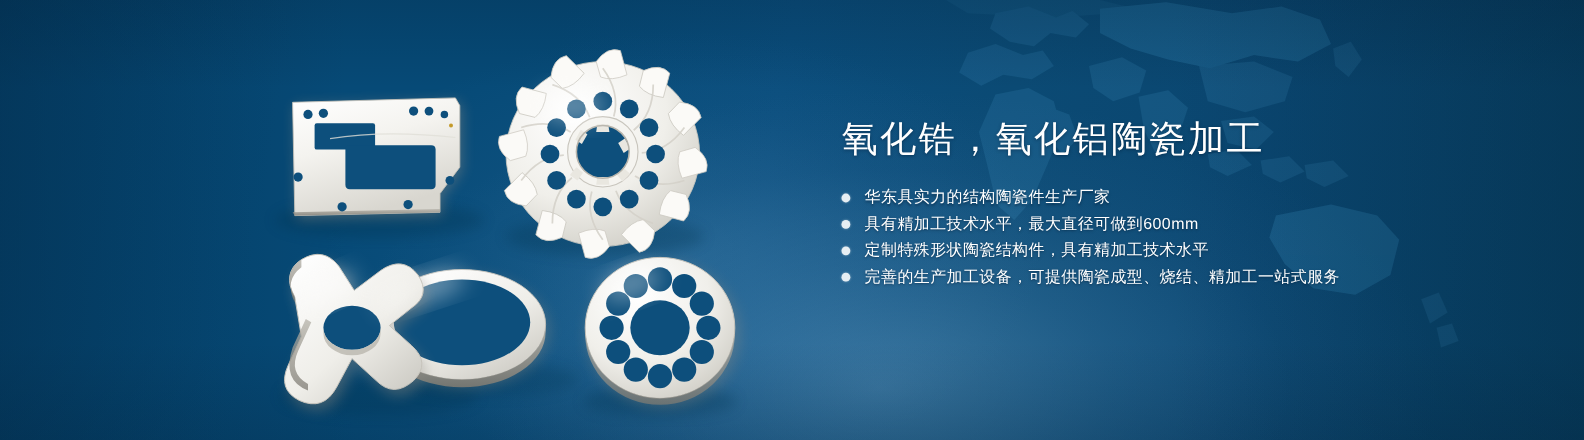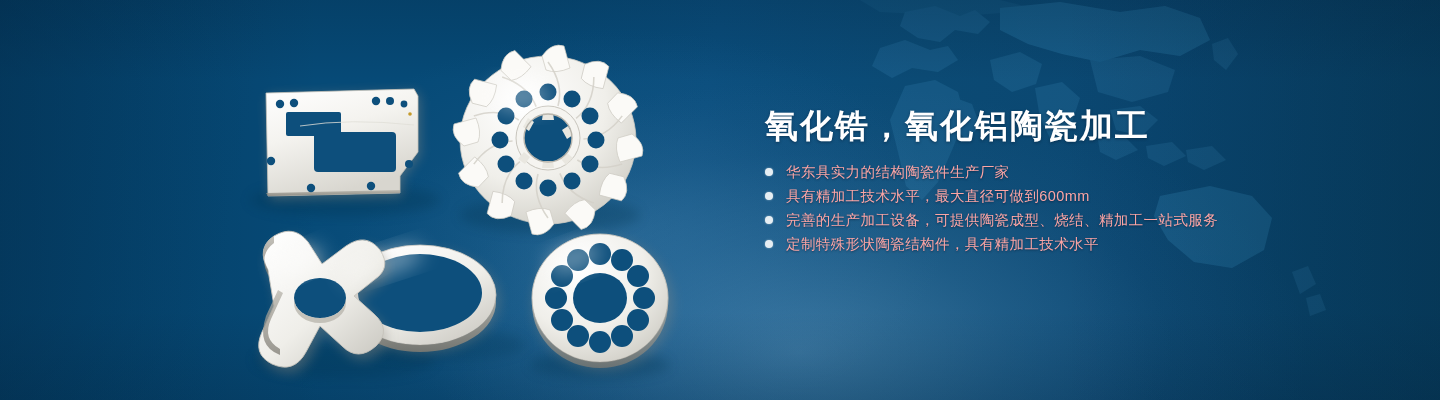--- a/index.html
+++ b/index.html
@@ -82,22 +82,22 @@
     position: absolute;
     left: 765px;
     top: 104px;
     width: 620px;
   }
   .headline {
     color: #ffffff;
     font-size: 33px;
     line-height: 44px;
     letter-spacing: 2px;
-    font-weight: 700;
-    margin: 0 0 12px 0;
+    font-weight: 400;
+    margin: 0 0 20px 0;
     white-space: nowrap;
     text-shadow: 0 1px 3px rgba(0,20,40,0.45);
   }
   .bullets {
     list-style: none;
     margin: 0;
     padding: 0;
   }
   .bullet-row {
     display: flex;
@@ -108,21 +108,21 @@
   .bullet-dot {
     width: 8px;
     height: 8px;
     border-radius: 50%;
     background: #e6eef3;
     flex: 0 0 auto;
     margin-right: 13px;
     box-shadow: 0 0 2px rgba(255,255,255,0.5);
   }
   .bullet-text {
-    color: #fca5a5;
+    color: #ffffff;
     font-size: 14.5px;
     line-height: 24px;
     letter-spacing: 0.4px;
     white-space: nowrap;
     text-shadow: 0 1px 2px rgba(0,20,40,0.5);
   }
 </style>
 </head>
 <body>
 
@@ -351,22 +351,22 @@
       <li class="bullet-row">
         <span class="bullet-dot"></span>
         <span class="bullet-text">华东具实力的结构陶瓷件生产厂家</span>
       </li>
       <li class="bullet-row">
         <span class="bullet-dot"></span>
         <span class="bullet-text">具有精加工技术水平，最大直径可做到600mm</span>
       </li>
       <li class="bullet-row">
         <span class="bullet-dot"></span>
-        <span class="bullet-text">完善的生产加工设备，可提供陶瓷成型、烧结、精加工一站式服务</span>
+        <span class="bullet-text">定制特殊形状陶瓷结构件，具有精加工技术水平</span>
       </li>
       <li class="bullet-row">
         <span class="bullet-dot"></span>
-        <span class="bullet-text">定制特殊形状陶瓷结构件，具有精加工技术水平</span>
+        <span class="bullet-text">完善的生产加工设备，可提供陶瓷成型、烧结、精加工一站式服务</span>
       </li>
     </ul>
   </div>
 
 </div>
 
 </body></html>

